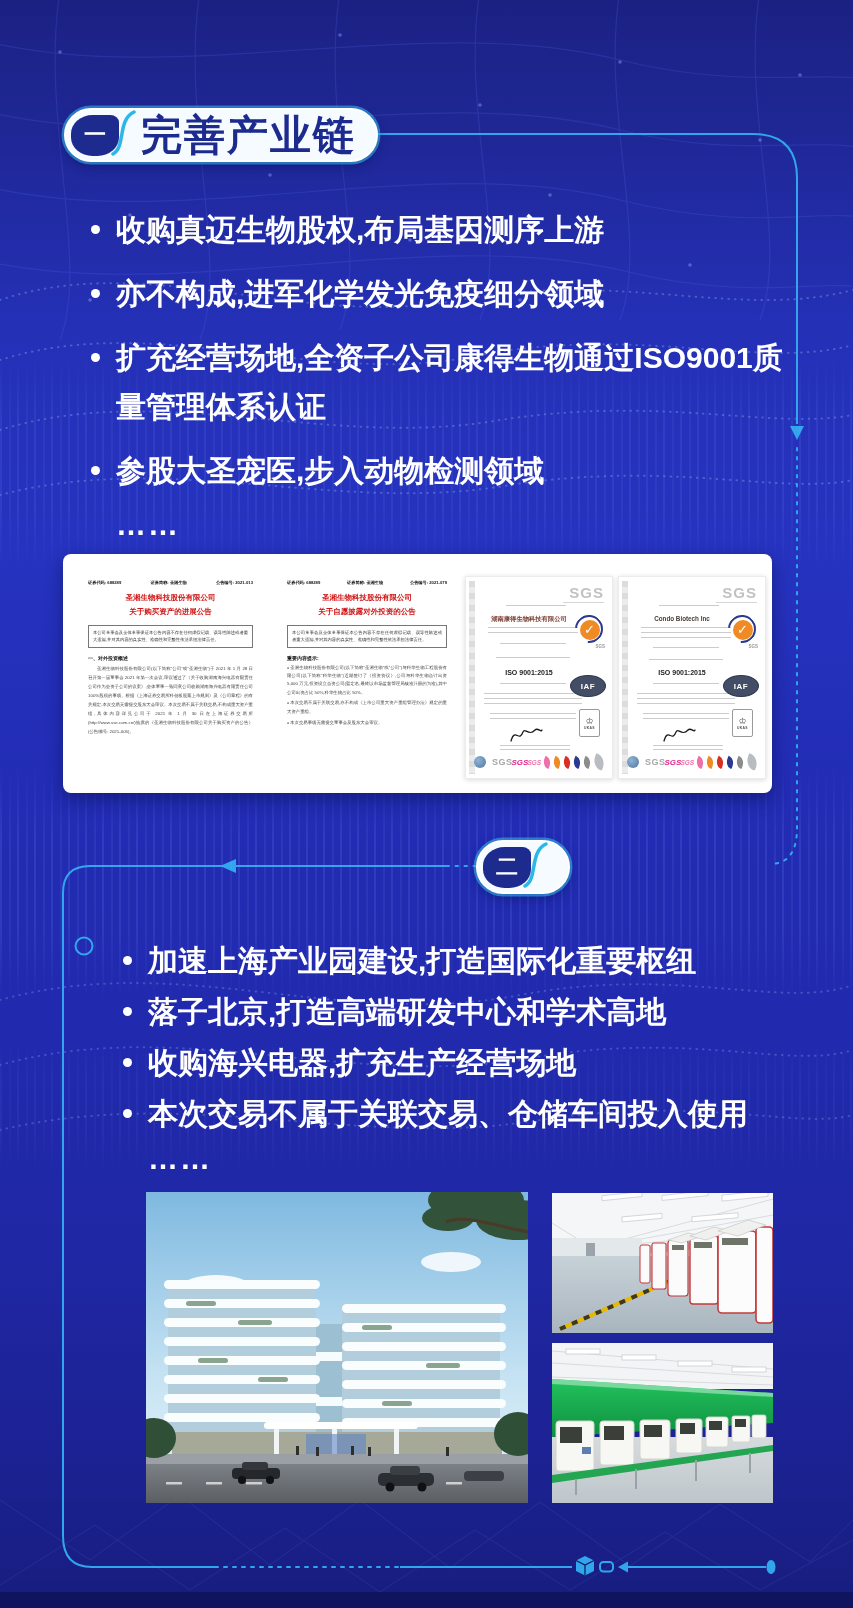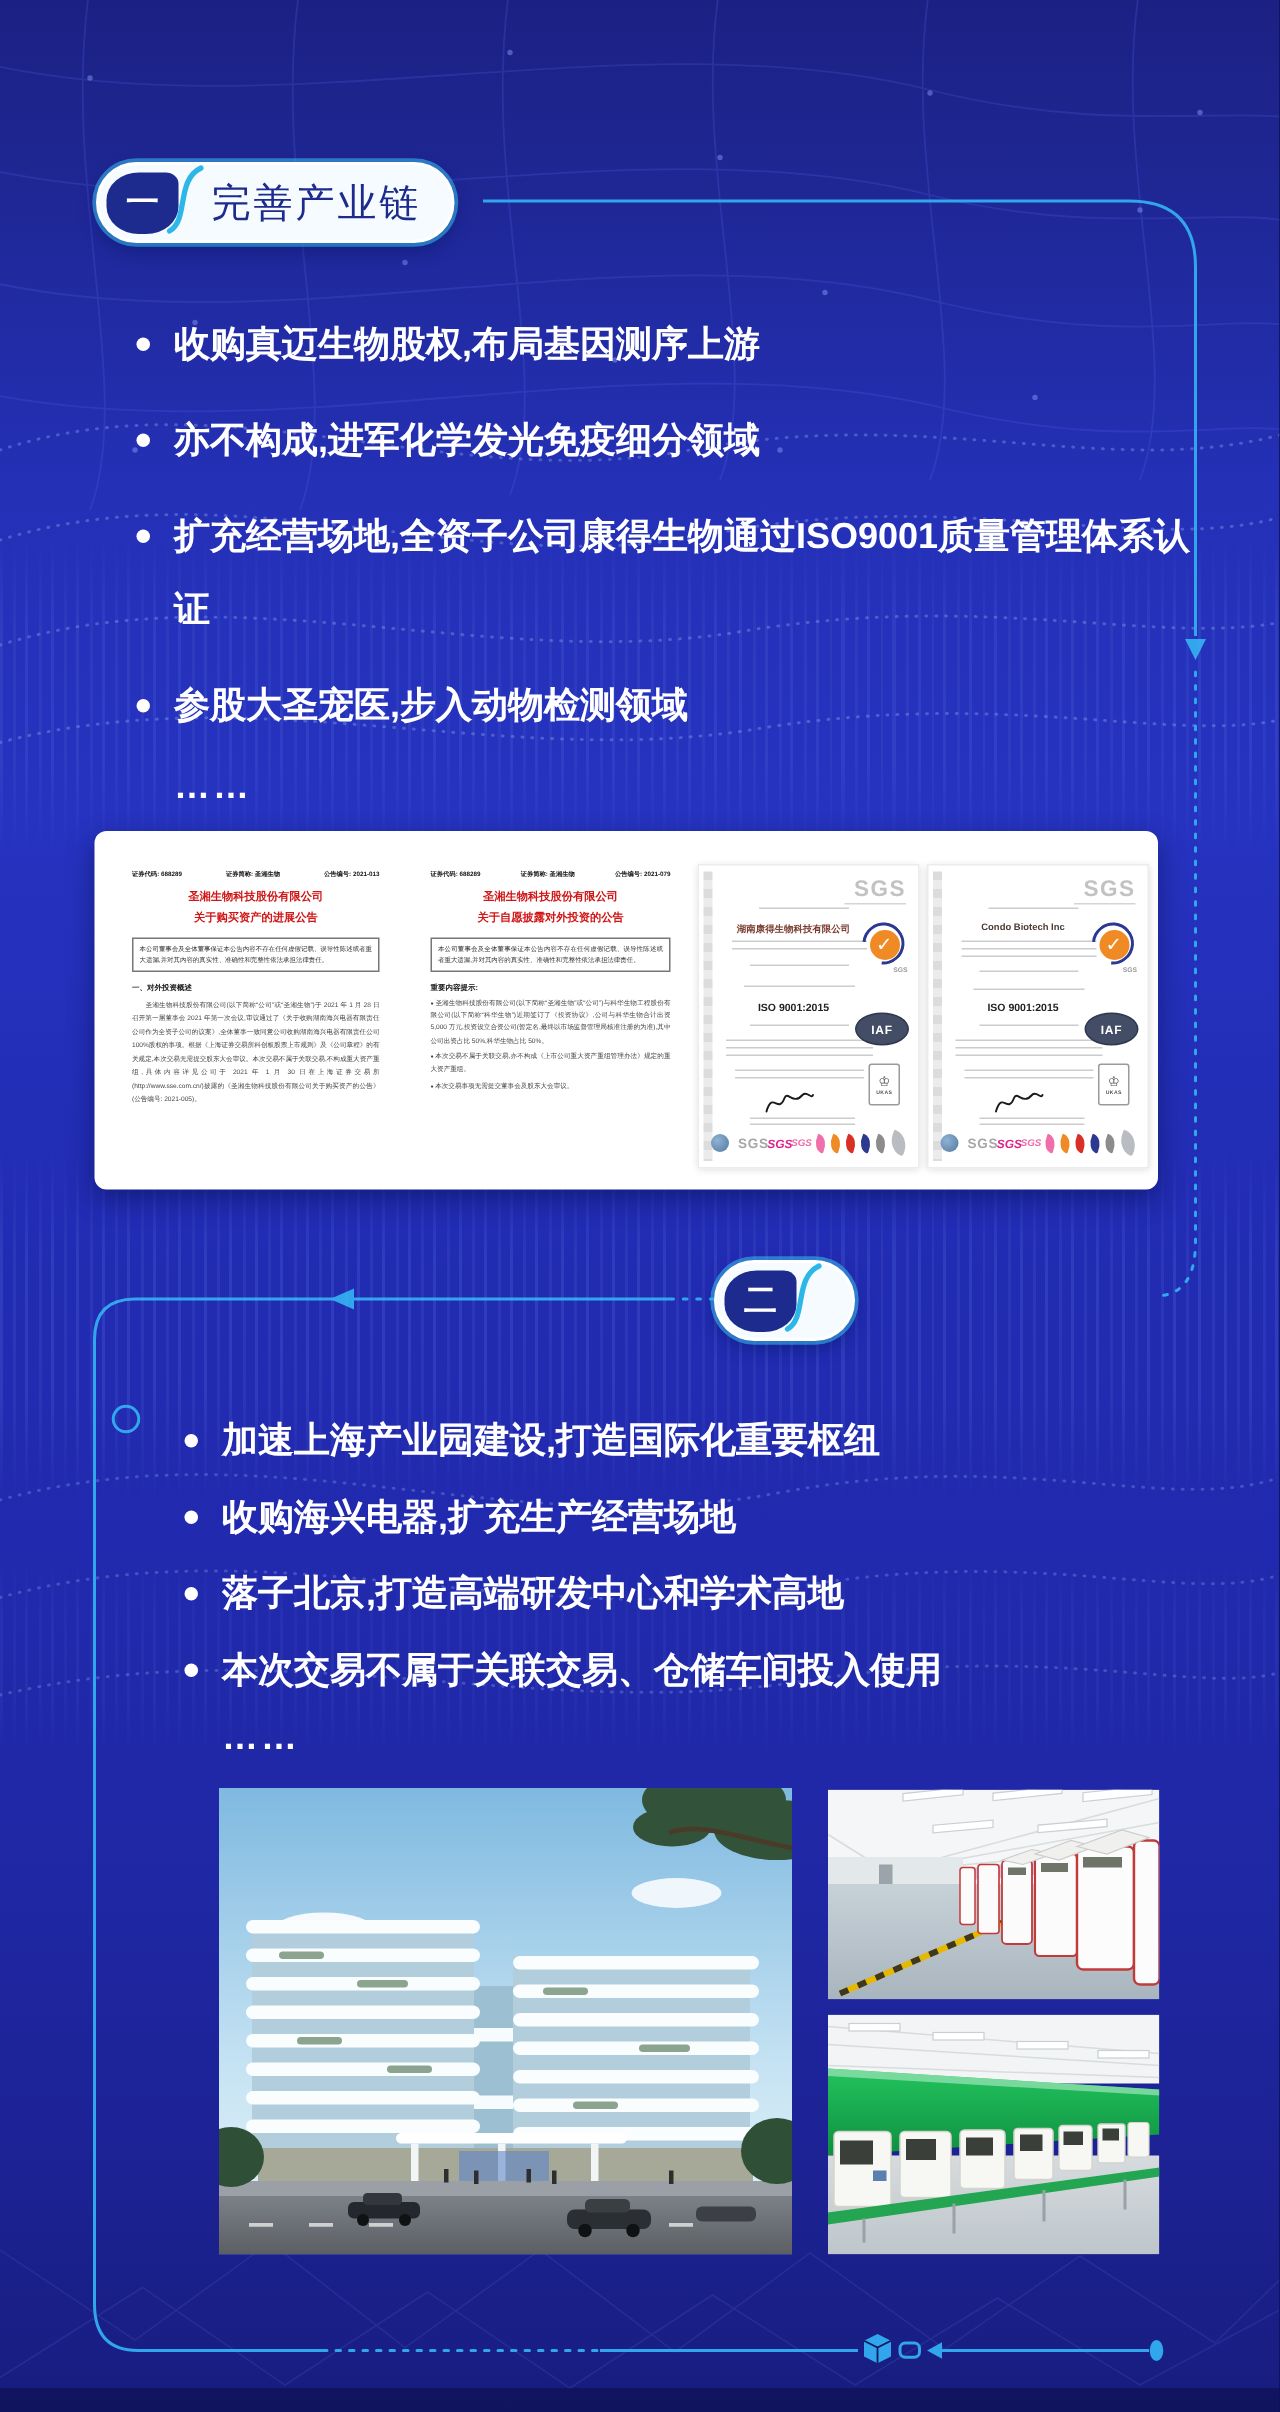--- a/index.html
+++ b/index.html
@@ -22,27 +22,27 @@
   .bottom-shade{position:absolute;left:0;bottom:0;width:100%;height:16px;
     background:rgba(8,10,55,.45);z-index:1;}
   
   .pill{position:absolute;z-index:3;height:50px;display:flex;align-items:center;gap:5px;
     background:#f5fbfe;border:2px solid #ffffff;border-radius:30px;padding:0 20px 0 5px;
     box-shadow:0 0 0 2.5px rgba(58,190,240,.55),0 5px 12px rgba(0,20,90,.45);}
   .pill .num-badge{width:48px;height:41px;background:#1d2b8f;color:#fff;
     border-radius:45% 18% 45% 45%;display:flex;align-items:center;justify-content:center;
     font-size:22px;font-weight:bold;flex:0 0 auto;}
   .pill .swoosh{flex:0 0 auto;margin-left:-14px;}
-  .pill .label{color:#1d2b8f;font-size:26px;font-weight:400;letter-spacing:2px;white-space:nowrap;}
+  .pill .label{color:#1d2b8f;font-size:41px;font-weight:700;letter-spacing:2px;white-space:nowrap;}
   .pill1{left:64px;top:108px;}
   .pill2{left:476px;top:840px;}
   
   .bullets{position:absolute;z-index:2;margin:0;padding:0;list-style:none;}
   .bullets li{position:relative;padding-left:28px;color:#fff;font-weight:bold;
-    font-size:24px;line-height:49px;}
+    font-size:30px;line-height:49px;}
   .bullets li::before{content:"";position:absolute;left:3px;top:20px;width:9px;height:9px;
     border-radius:50%;background:#fff;}
   .bullets li.no-dot::before{display:none;}
   .bullets1{left:88px;top:205px;width:706px;}
   .bullets1 li{margin-bottom:15px;}
   .bullets2{left:120px;top:936px;width:668px;}
   .bullets2 li{margin-bottom:1px;line-height:50px;}
   .ellipsis{letter-spacing:2px;}
   
   .panel{position:absolute;left:63px;top:554px;width:709px;height:239px;background:#fff;
@@ -336,22 +336,22 @@
     <div class="num-badge">二</div>
     <span class="swoosh">
       <svg width="26" height="46" viewBox="0 0 26 46">
           <path d="M3,44 C16,37 7,10 24,2" stroke="#2cb7e8" stroke-width="3.5" fill="none" stroke-linecap="round"></path>
         </svg>
     </span>
   </div>
 
   <ul class="bullets bullets2">
     <li>加速上海产业园建设,打造国际化重要枢纽</li>
+    <li>落子北京,打造高端研发中心和学术高地</li>
     <li>收购海兴电器,扩充生产经营场地</li>
-    <li>落子北京,打造高端研发中心和学术高地</li>
     <li>本次交易不属于关联交易、仓储车间投入使用</li>
     <li class="no-dot ellipsis" style="margin-top:-6px;">……</li>
   </ul>
 
   <div class="photo photo-building">
     <svg width="382" height="311" viewBox="0 0 382 311">
       <defs>
         <linearGradient id="sky" x1="0" y1="0" x2="0" y2="1">
           <stop offset="0" stop-color="#7fb9e0"></stop>
             <stop offset="0.6" stop-color="#c6e3f3"></stop>

